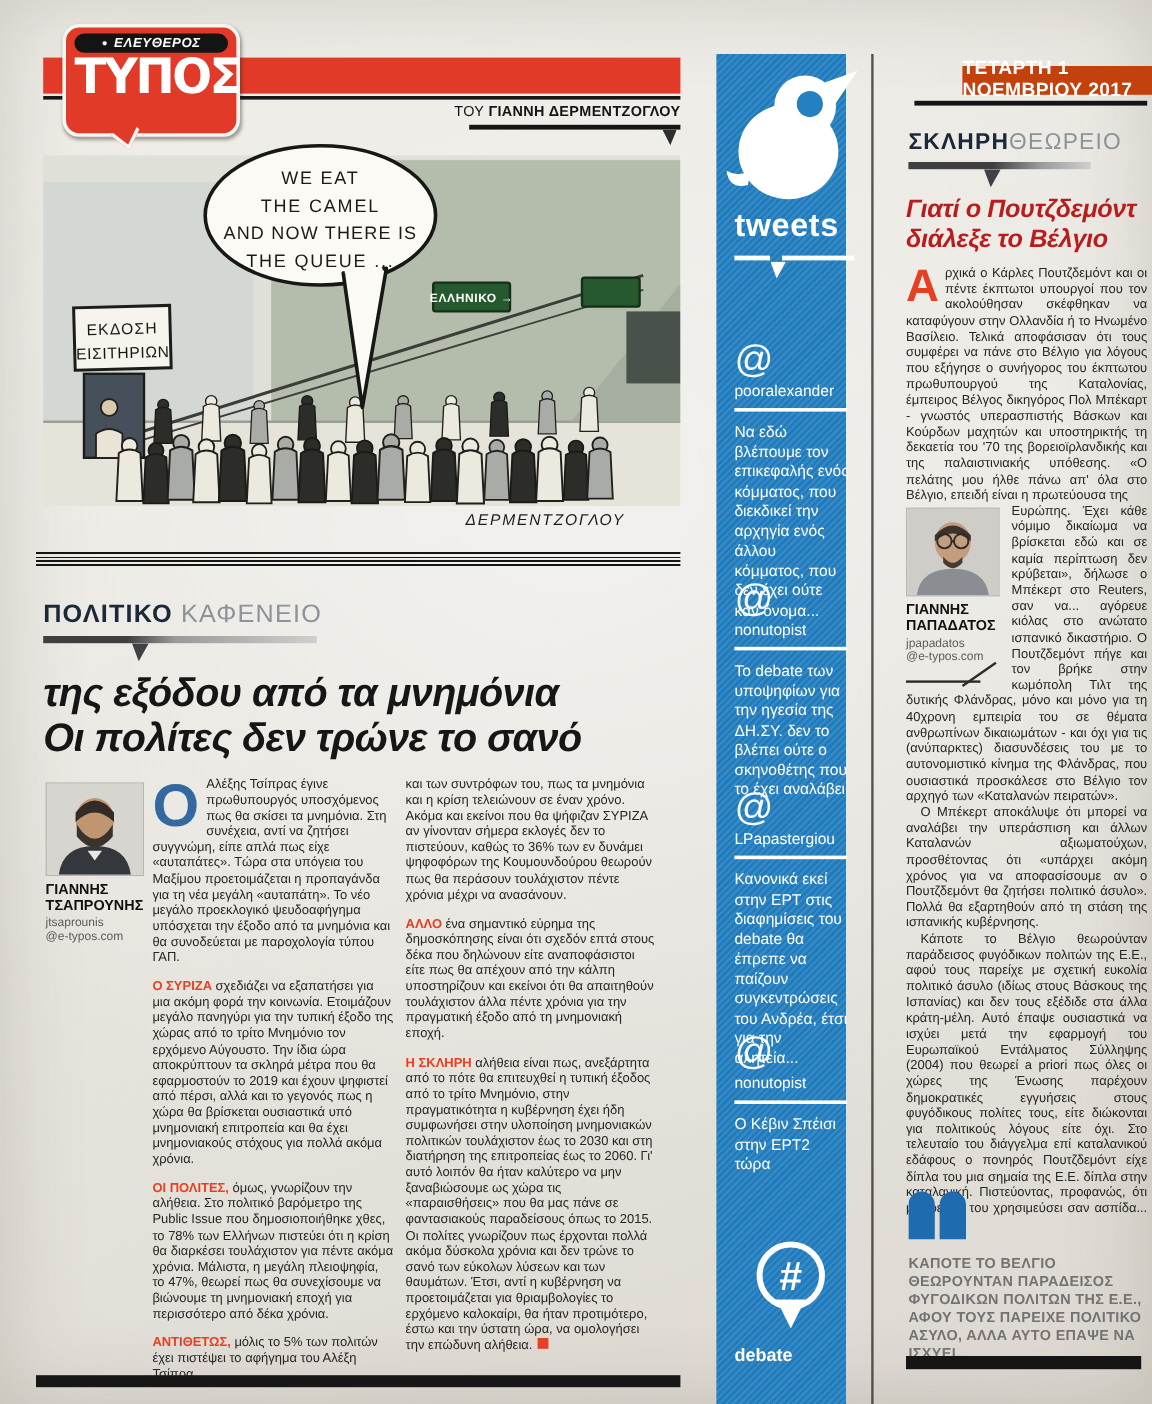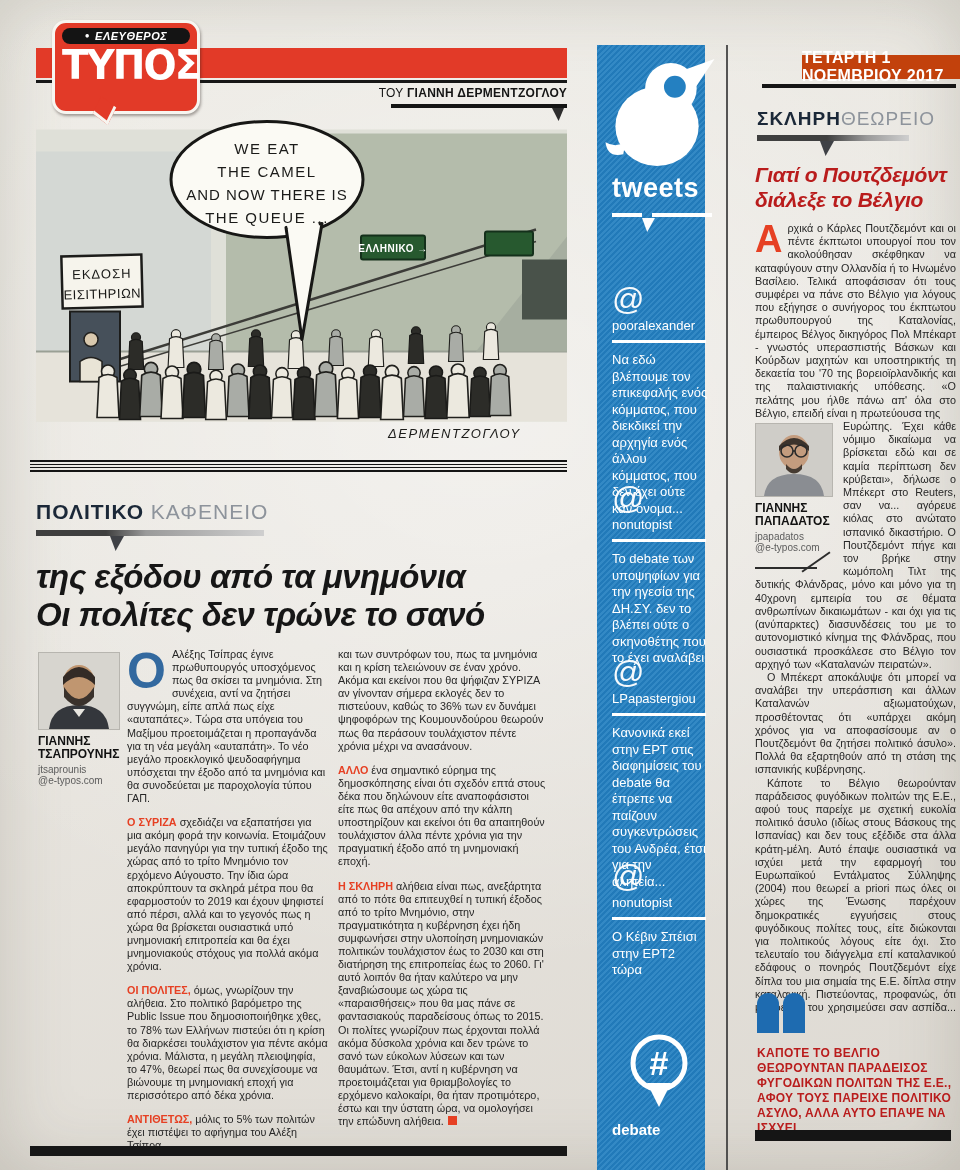--- a/index.html
+++ b/index.html
@@ -91,21 +91,21 @@
   .headline2{left:755px;top:162px;width:205px;font-weight:bold;font-style:italic;
     font-size:21px;line-height:25px;color:#b91c1c;letter-spacing:-.3px;}
   .rbody{left:755px;top:222px;width:201px;font-size:10.8px;line-height:13.2px;color:#262626;text-align:justify;}
   .rbody p{margin:0;}
   .rbody .ind{text-indent:12px;}
   .author-card2{float:left;width:80px;margin:3px 8px 2px 0;text-align:left;}
   .sig-line{width:62px;height:2px;background:#2c2c2c;margin-top:14px;}
   .sig-slash{width:34px;height:2px;background:#2c2c2c;transform:rotate(-35deg);margin:-8px 0 6px 44px;}
   .quote-icon{left:757px;top:991px;}
   .pull-quote{left:757px;top:1046px;width:196px;font-weight:bold;font-size:12px;line-height:15px;
-    color:#b91c1c;letter-spacing:.3px;}
+    color:#737373;letter-spacing:.3px;}
   .right-bottom-bar{left:755px;top:1130px;width:196px;height:11px;background:#151515;}
 </style>
 </head>
 <body>
 
 <div class="abs mast-red-bar"></div>
 <div class="abs mast-black-line"></div>
 <div class="abs logo">
   <div class="logo-bubble">
     <div class="logo-small">

